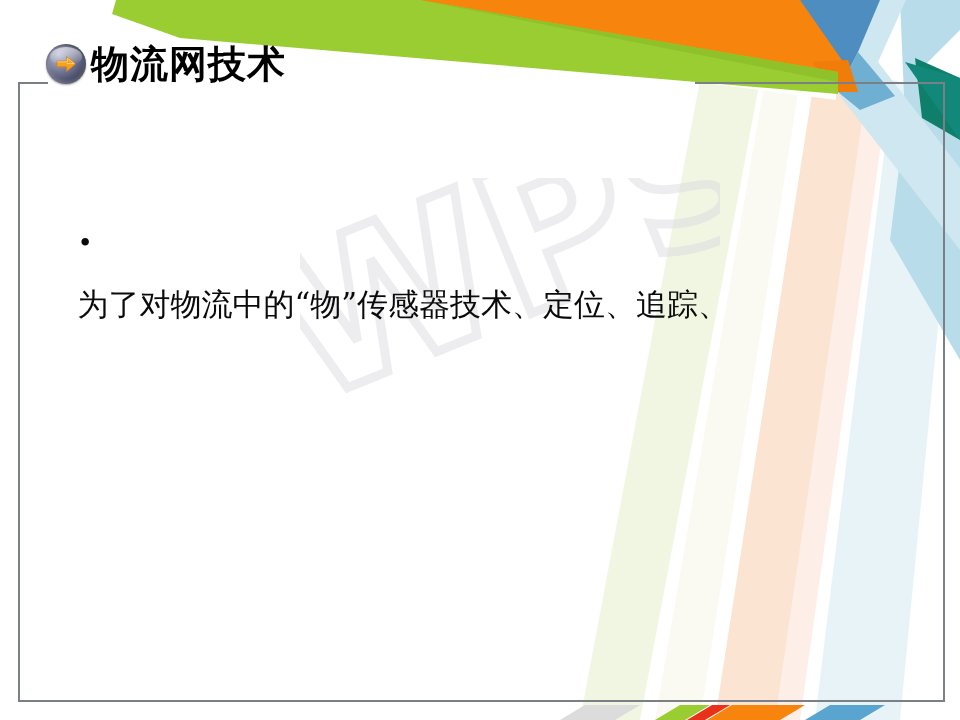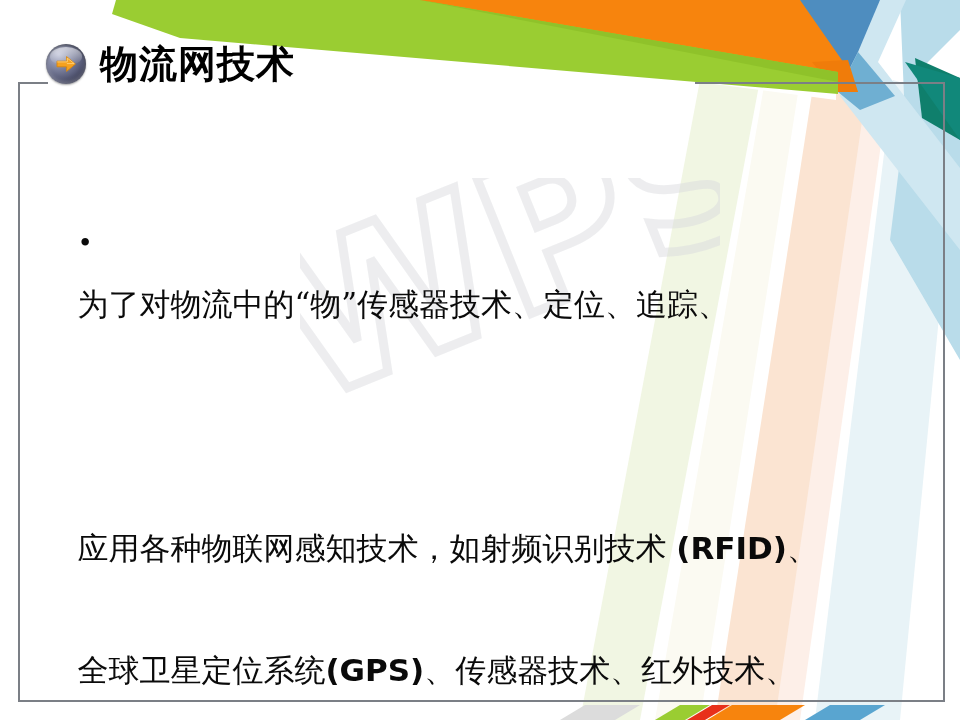--- a/index.html
+++ b/index.html
@@ -44,21 +44,21 @@
   .frame-top-stub  { left: 0;   top: 0;  width: 30px;  height: 2px; }
   .frame-top-long  { left: 677px; top: 0; width: 250px; height: 2px; }
 
   
   .title-row {
     position: absolute;
     left: 46px;
     top: 44px;
     display: flex;
     align-items: center;
-    gap: 14px;
+    gap: 5px;
   }
   .arrow-badge {
     position: relative;
     width: 40px;
     height: 40px;
     border-radius: 50%;
     background:
       radial-gradient(circle at 32% 26%, #b9bdd4 0%, #8e93ae 26%, #5b5f7c 58%, #32344a 82%, #23243a 100%);
     box-shadow: inset 0 -2px 4px rgba(255,255,255,0.28),
                 inset 0 2px 3px rgba(0,0,0,0.45),
@@ -174,19 +174,19 @@
         <path d="M3.6 9.9 H13.3 V6.1 L20.3 11.6 L13.3 11.6" fill="none" stroke="#FFD27A" stroke-width="0.9" stroke-linecap="round"></path>
       </svg>
     </span>
     <span class="title-text">物流网技术</span>
   </div>
 
   <div class="body-text">
     <span class="bullet-dot">•</span>
     <span>为了对物流中的“物”传感器技术、定位、追踪、</span><br>
     <br>
-    <span>应用各种物联网感知技术，如射频识别技术 <b>(RFID)</b>、</span><br>
-    <span>全球卫星定位系统<b>(GPS)</b>、传感器技术、红外技术、</span><br>
+    <br>
+    <br>
     <br>
     
   </div>
 
 </div>
 
 </body></html>

